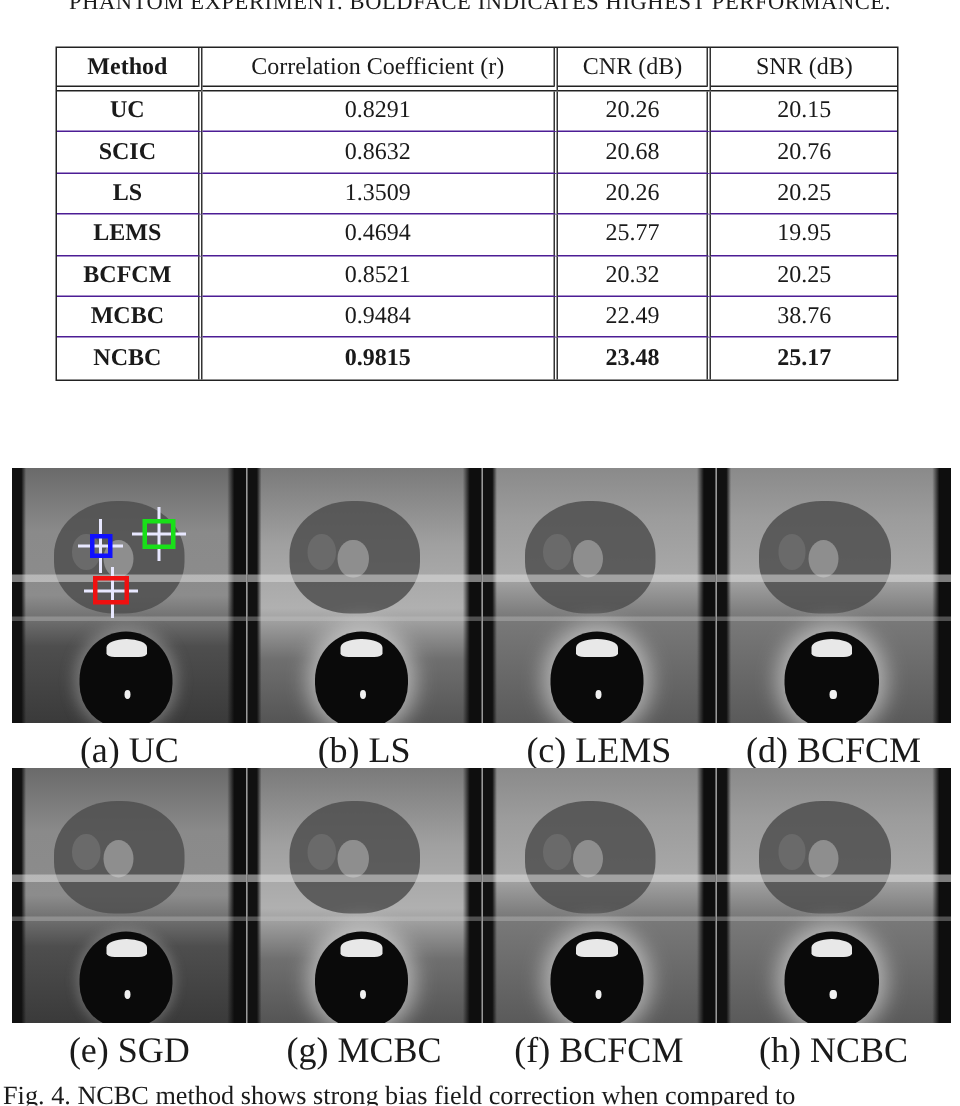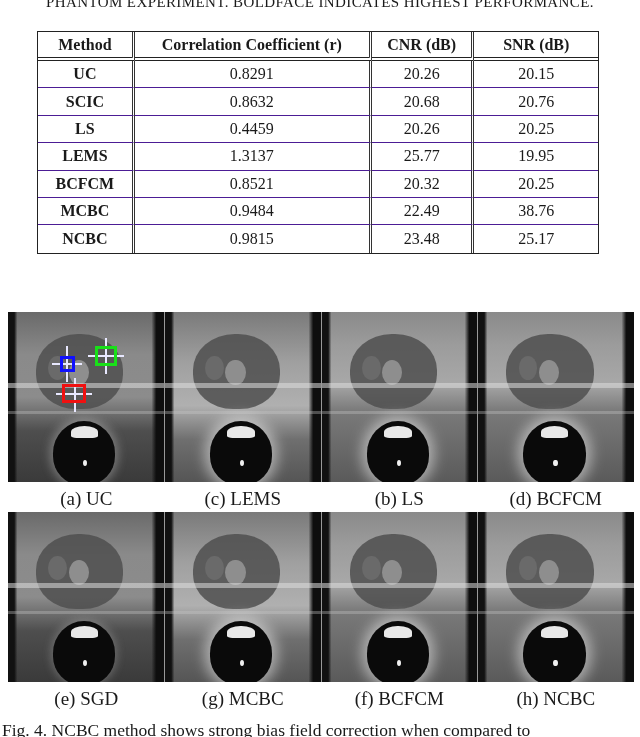--- a/index.html
+++ b/index.html
@@ -16,26 +16,26 @@
     position: absolute; left: 37px; top: 31px; width: 562px;
     border-collapse: separate; border-spacing: 0;
     font-size: 16px;
     border: 1.5px solid #222;
   }
   table.results th, table.results td {
     text-align: center; height: 27.4px; padding: 0;
     border-bottom: 1px solid #4c1d95;
   }
   table.results tr:last-child td { border-bottom: none; }
-  table.results th { font-weight: bold; height: 29px; border-bottom: 4px double #222; }
+  table.results th { font-weight: normal; height: 29px; border-bottom: 4px double #222; }
   table.results .c0 { width: 97px; font-weight: bold; border-right: 3px double #333; }
   table.results .c1 { width: 238px; border-right: 3px double #333; }
   table.results .c2 { width: 103px; border-right: 3px double #333; }
   table.results .c3 { width: 124px; }
-  table.results td.bold { font-weight: normal; }
+  table.results td.bold { font-weight: bold; }
 
   .panel-row { position: absolute; left: 8px; width: 626px; height: 170px; display: flex; }
   .panel {
     flex: 1; height: 100%; position: relative; overflow: hidden;
     background: #555; border-right: 1px solid #999;
   }
   .panel:last-child { border-right: none; }
   .panel .bg {
     position: absolute; inset: 0;
     background:
@@ -74,21 +74,21 @@
       linear-gradient(90deg, #111 0%, #111 4%, transparent 6%, transparent 92%, #0e0e0e 95%, #0e0e0e 100%),
       linear-gradient(180deg, #6a6a6a 0%, #8a8a8a 25%, #8c8c8c 50%, #4e4e4e 70%, #3a3a3a 100%);
   }
 
   .roi { position: absolute; border: 3px solid; }
   .roi-blue { left: 52px; top: 44px; width: 15px; height: 16px; border-color: #1010ff; }
   .roi-green { left: 87px; top: 34px; width: 22px; height: 20px; border-color: #19e019; }
   .roi-red { left: 54px; top: 72px; width: 24px; height: 19px; border-color: #f01010; }
   .cross { position: absolute; background: #e8e8ff; }
 
-  .captions { position: absolute; left: 8px; width: 626px; display: flex; font-size: 19px; }
+  .captions { position: absolute; left: 8px; width: 626px; display: flex; font-size: 24px; }
   .captions span { flex: 1; text-align: center; }
 
   .fig-caption {
     position: absolute; left: 0; top: 720px; width: 640px;
     font-size: 17.5px; white-space: nowrap; overflow: hidden; padding-left: 2px;
   }
 </style>
 </head>
 <body>
 
@@ -111,27 +111,27 @@
       <td class="c3">20.15</td>
     </tr>
     <tr>
       <td class="c0">SCIC</td>
       <td class="c1">0.8632</td>
       <td class="c2">20.68</td>
       <td class="c3">20.76</td>
     </tr>
     <tr>
       <td class="c0">LS</td>
-      <td class="c1">0.4459</td>
+      <td class="c1">1.3509</td>
       <td class="c2">20.26</td>
       <td class="c3">20.25</td>
     </tr>
     <tr>
       <td class="c0">LEMS</td>
-      <td class="c1">1.3137</td>
+      <td class="c1">0.4694</td>
       <td class="c2">25.77</td>
       <td class="c3">19.95</td>
     </tr>
     <tr>
       <td class="c0">BCFCM</td>
       <td class="c1">0.8521</td>
       <td class="c2">20.32</td>
       <td class="c3">20.25</td>
     </tr>
     <tr>
@@ -192,22 +192,22 @@
       <div class="spot1"></div>
       <div class="spot2"></div>
     <div class="hband"></div>
       <div class="hline"></div>
       <div class="eye"></div>
   </div>
 </div>
 
 <div class="captions" style="top:488px;">
   <span>(a) UC</span>
+  <span>(b) LS</span>
   <span>(c) LEMS</span>
-  <span>(b) LS</span>
   <span>(d) BCFCM</span>
 </div>
 
 <div class="panel-row" style="top:512px;">
   <div class="panel dark">
     <div class="bg"></div>
       <div class="disc"></div>
       <div class="spot1"></div>
       <div class="spot2"></div>
     <div class="hband"></div>

